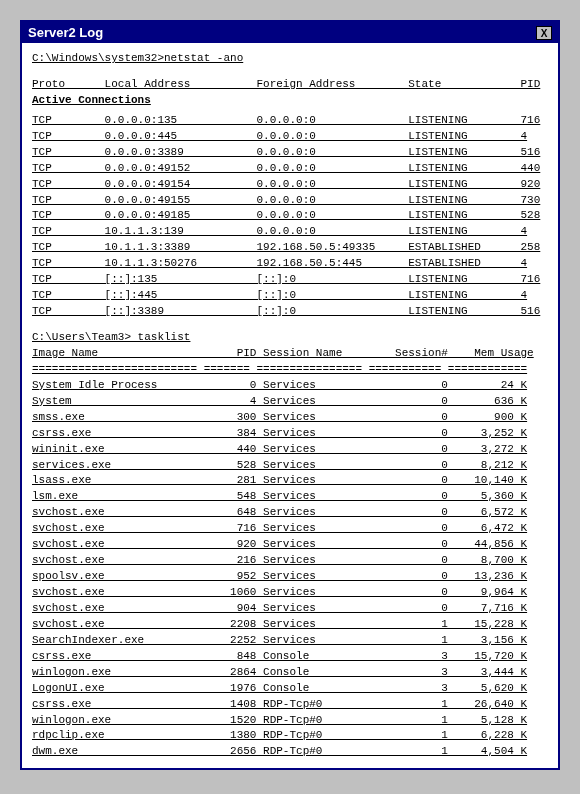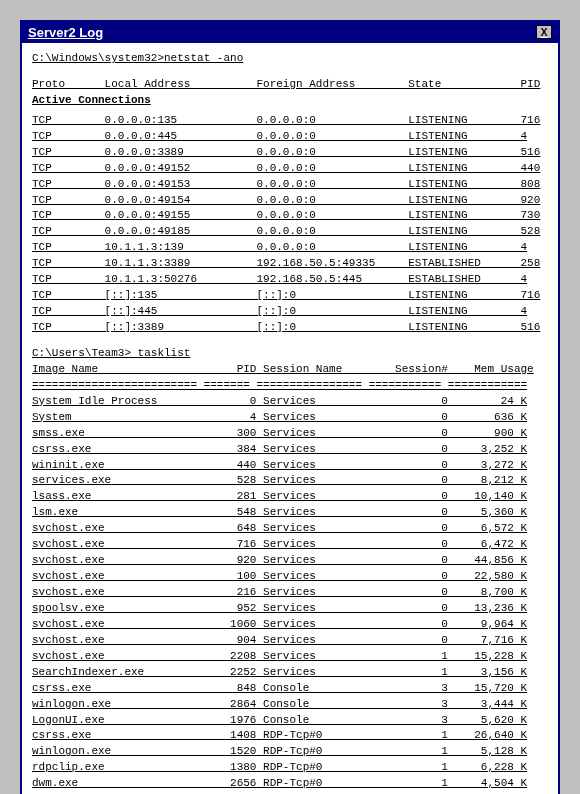--- a/index.html
+++ b/index.html
@@ -20,22 +20,21 @@
     }
     .title-bar {
       background: #000080;
       color: #fff;
       font-family: Arial, sans-serif;
       font-size: 13px;
       font-weight: bold;
       padding: 3px 6px;
       display: flex;
       justify-content: space-between;
-      align-items: flex-start;
-      text-decoration: underline;
+      align-items: flex-end;
     }
     .close-btn {
       background: #c0c0c0;
       color: #000;
       border: 1px solid #000;
       width: 16px;
       height: 14px;
       font-size: 10px;
       font-weight: bold;
       display: flex;
@@ -77,21 +76,20 @@
   <div class="content">
     <div class="mono-table">C:\Windows\system32&gt;netstat -ano</div>
     <div class="spacer"></div>
     <div class="mono-table">Proto      Local Address          Foreign Address        State            PID</div>
     <div class="mono-table section-header">Active Connections</div>
     <div id="netstat-rows">
         <div class="mono-table">TCP        0.0.0.0:135            0.0.0.0:0              LISTENING        716</div>
         <div class="mono-table">TCP        0.0.0.0:445            0.0.0.0:0              LISTENING        4</div>
         <div class="mono-table">TCP        0.0.0.0:3389           0.0.0.0:0              LISTENING        516</div>
         <div class="mono-table">TCP        0.0.0.0:49152          0.0.0.0:0              LISTENING        440</div>
-        <div class="mono-table">TCP        0.0.0.0:49153          0.0.0.0:0              LISTENING        808</div>
         <div class="mono-table">TCP        0.0.0.0:49154          0.0.0.0:0              LISTENING        920</div>
         <div class="mono-table">TCP        0.0.0.0:49155          0.0.0.0:0              LISTENING        730</div>
         <div class="mono-table">TCP        0.0.0.0:49185          0.0.0.0:0              LISTENING        528</div>
         <div class="mono-table">TCP        10.1.1.3:139           0.0.0.0:0              LISTENING        4</div>
         <div class="mono-table">TCP        10.1.1.3:3389          192.168.50.5:49335     ESTABLISHED      258</div>
         <div class="mono-table">TCP        10.1.1.3:50276         192.168.50.5:445       ESTABLISHED      4</div>
         <div class="mono-table">TCP        [::]:135               [::]:0                 LISTENING        716</div>
         <div class="mono-table">TCP        [::]:445               [::]:0                 LISTENING        4</div>
         <div class="mono-table">TCP        [::]:3389              [::]:0                 LISTENING        516</div>
       </div>
@@ -104,21 +102,20 @@
         <div class="mono-table">System                           4 Services                   0       636 K</div>
         <div class="mono-table">smss.exe                       300 Services                   0       900 K</div>
         <div class="mono-table">csrss.exe                      384 Services                   0     3,252 K</div>
         <div class="mono-table">wininit.exe                    440 Services                   0     3,272 K</div>
         <div class="mono-table">services.exe                   528 Services                   0     8,212 K</div>
         <div class="mono-table">lsass.exe                      281 Services                   0    10,140 K</div>
         <div class="mono-table">lsm.exe                        548 Services                   0     5,360 K</div>
         <div class="mono-table">svchost.exe                    648 Services                   0     6,572 K</div>
         <div class="mono-table">svchost.exe                    716 Services                   0     6,472 K</div>
         <div class="mono-table">svchost.exe                    920 Services                   0    44,856 K</div>
-        <div class="mono-table">svchost.exe                    100 Services                   0    22,580 K</div>
         <div class="mono-table">svchost.exe                    216 Services                   0     8,700 K</div>
         <div class="mono-table">spoolsv.exe                    952 Services                   0    13,236 K</div>
         <div class="mono-table">svchost.exe                   1060 Services                   0     9,964 K</div>
         <div class="mono-table">svchost.exe                    904 Services                   0     7,716 K</div>
         <div class="mono-table">svchost.exe                   2208 Services                   1    15,228 K</div>
         <div class="mono-table">SearchIndexer.exe             2252 Services                   1     3,156 K</div>
         <div class="mono-table">csrss.exe                      848 Console                    3    15,720 K</div>
         <div class="mono-table">winlogon.exe                  2864 Console                    3     3,444 K</div>
         <div class="mono-table">LogonUI.exe                   1976 Console                    3     5,620 K</div>
         <div class="mono-table">csrss.exe                     1408 RDP-Tcp#0                  1    26,640 K</div>

